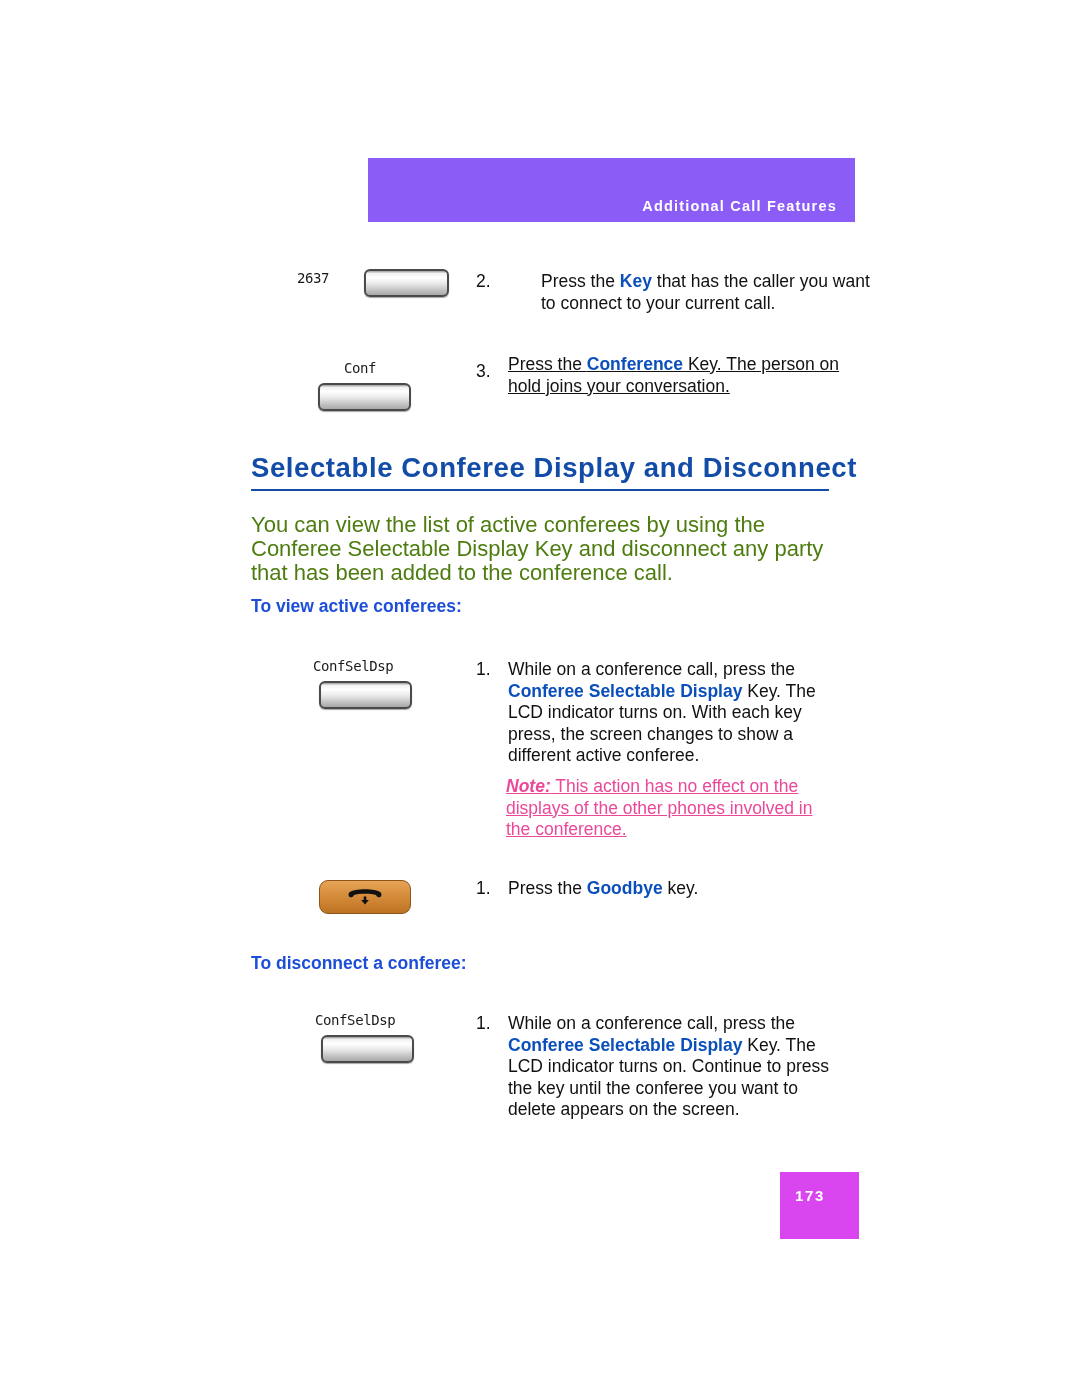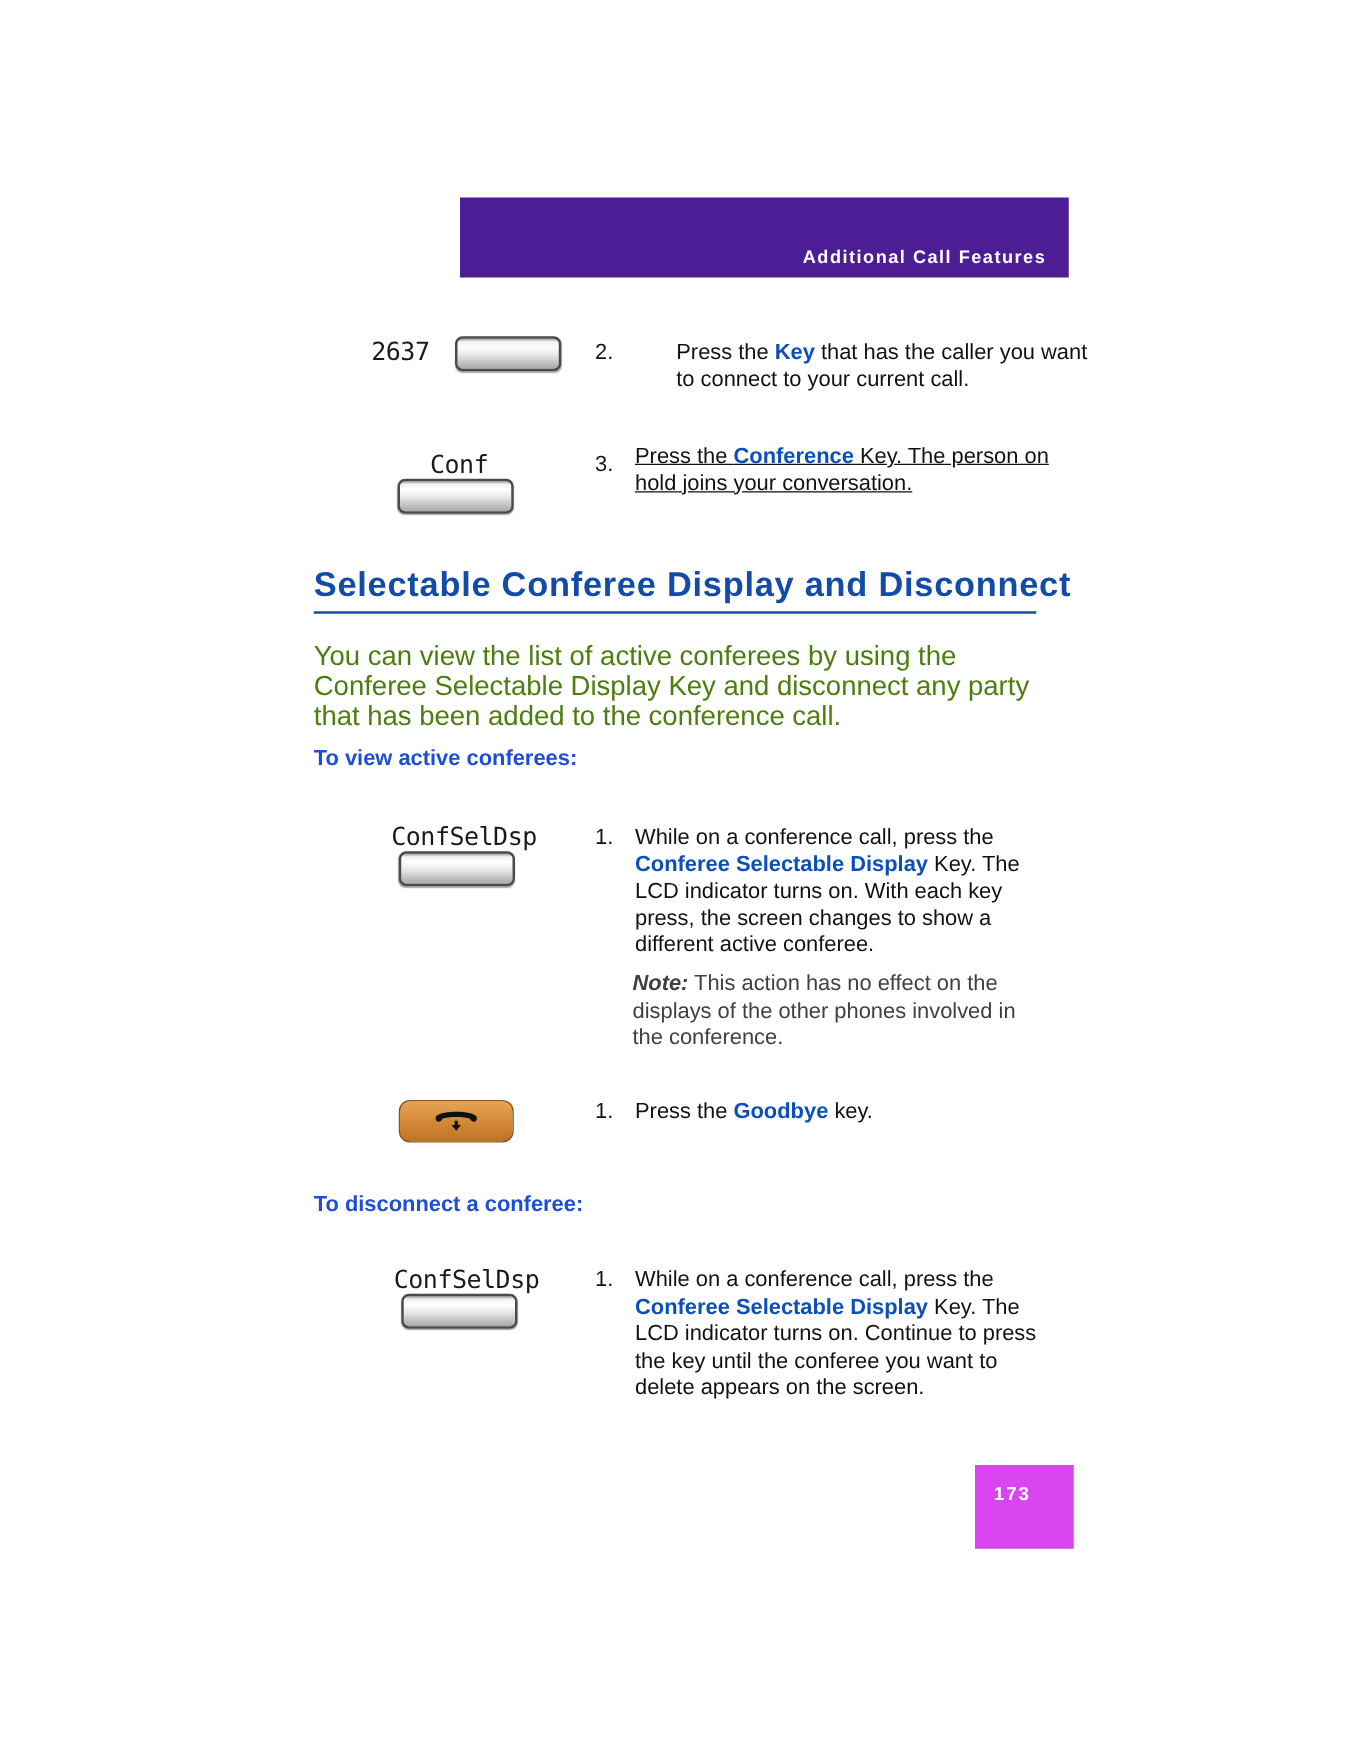--- a/index.html
+++ b/index.html
@@ -16,21 +16,21 @@
     overflow: hidden;
   }
 
   
   .header-banner {
     position: absolute;
     left: 368px;
     top: 158px;
     width: 487px;
     height: 64px;
-    background: #4c1d95;
+    background: #8b5cf6;
   }
   .header-banner-title {
     position: absolute;
     right: 18px;
     bottom: 8px;
     color: #ffffff;
     font-size: 14.5px;
     font-weight: bold;
     letter-spacing: 1.2px;
     white-space: nowrap;
@@ -39,21 +39,21 @@
   
   .step-row {
     position: absolute;
     display: block;
   }
   .key-art {
     position: absolute;
   }
   .key-label {
     font-family: "DejaVu Sans Mono", monospace;
-    font-size: 20px;
+    font-size: 14px;
     letter-spacing: -0.4px;
     color: #1a1a1a;
     white-space: nowrap;
     line-height: 1;
   }
   
   .key-button {
     border: 2px solid #4a4a4a;
     border-radius: 6px;
     background: linear-gradient(to bottom,
@@ -142,21 +142,22 @@
   }
 
   
   .note-block {
     position: absolute;
     left: 506px;
     top: 776px;
     width: 330px;
     font-size: 17.5px;
     line-height: 21.5px;
-    color: #404040;
+    color: #ec4899;
+    text-decoration: underline;
   }
   .note-label {
     font-weight: bold;
     font-style: italic;
   }
 
   
   .page-box {
     position: absolute;
     left: 780px;

